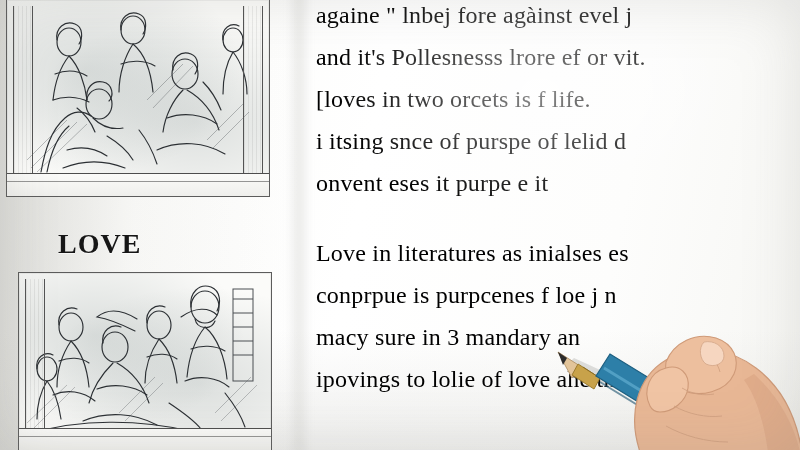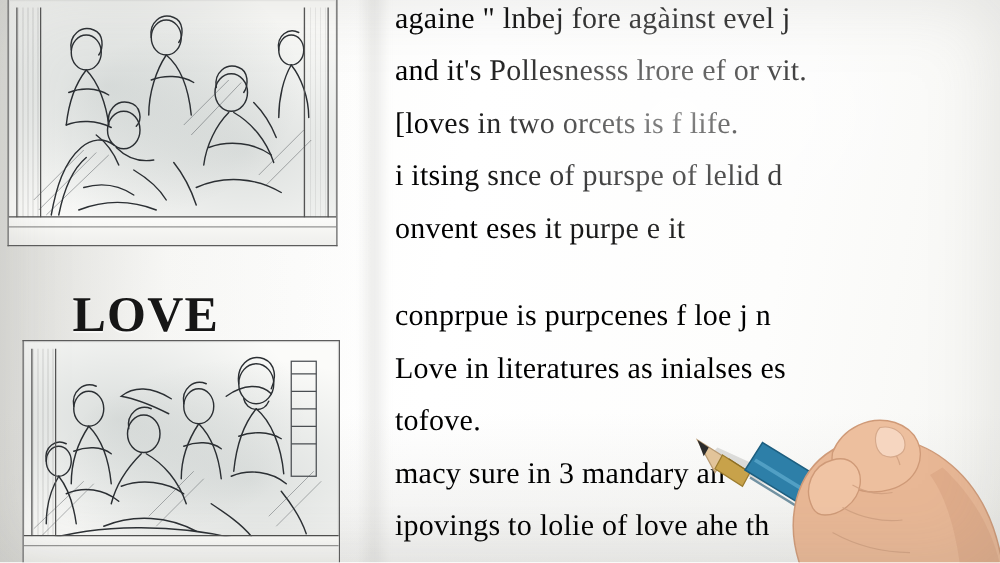--- a/index.html
+++ b/index.html
@@ -91,21 +91,21 @@
   }
   .plate-col.l { left: 6px; }
   .plate-col.r { right: 6px; }
 
   
   .love-title {
     position: absolute;
     left: 58px; top: 228px;
     font-family: "Liberation Serif", serif;
     font-weight: bold;
-    font-size: 40px;
+    font-size: 28px;
     letter-spacing: 1px;
     color: #161616;
     text-shadow: 0 1px 0 rgba(255,255,255,0.6);
   }
   .line {
     font-size: 24px;
     line-height: 42px;
     white-space: nowrap;
     letter-spacing: 0.2px;
   }
@@ -274,23 +274,22 @@
 
   <div class="block-top">
     <div class="line blurry">againe " lnbej fore agàinst evel j</div>
     <div class="line blurry">and it's Pollesnesss lrore ef or vit.</div>
     <div class="line blurry">[loves in two orcets is f life.</div>
     <div class="line blurry">i   itsing snce of purspe of lelid  d</div>
     <div class="line blurry">onvent eses it  purpe e  it</div>
   </div>
 
   <div class="block-bottom">
+    <div class="line blurry">Love in literatures as inialses es</div>
     <div class="line blurry">conprpue is  purpcenes f loe j n</div>
-    <div class="line blurry">Love in literatures as inialses es</div>
-    <div class="line blurry">tofove.</div>
     <div class="line blurry">macy sure in 3 mandary an</div>
     <div class="line blurry">ipovings to lolie of love ahe th</div>
   </div>
 
   <svg class="pencil" viewBox="0 0 246 150">
 
     <path d="M6 62 L196 150 L206 142 L14 54 Z" fill="rgba(90,90,85,0.18)" transform="translate(4,8)"></path>
 
     <path d="M2 56 L24 70 L16 82 Z" fill="#e2c49a" stroke="#b89a72" stroke-width="1"></path>
 

